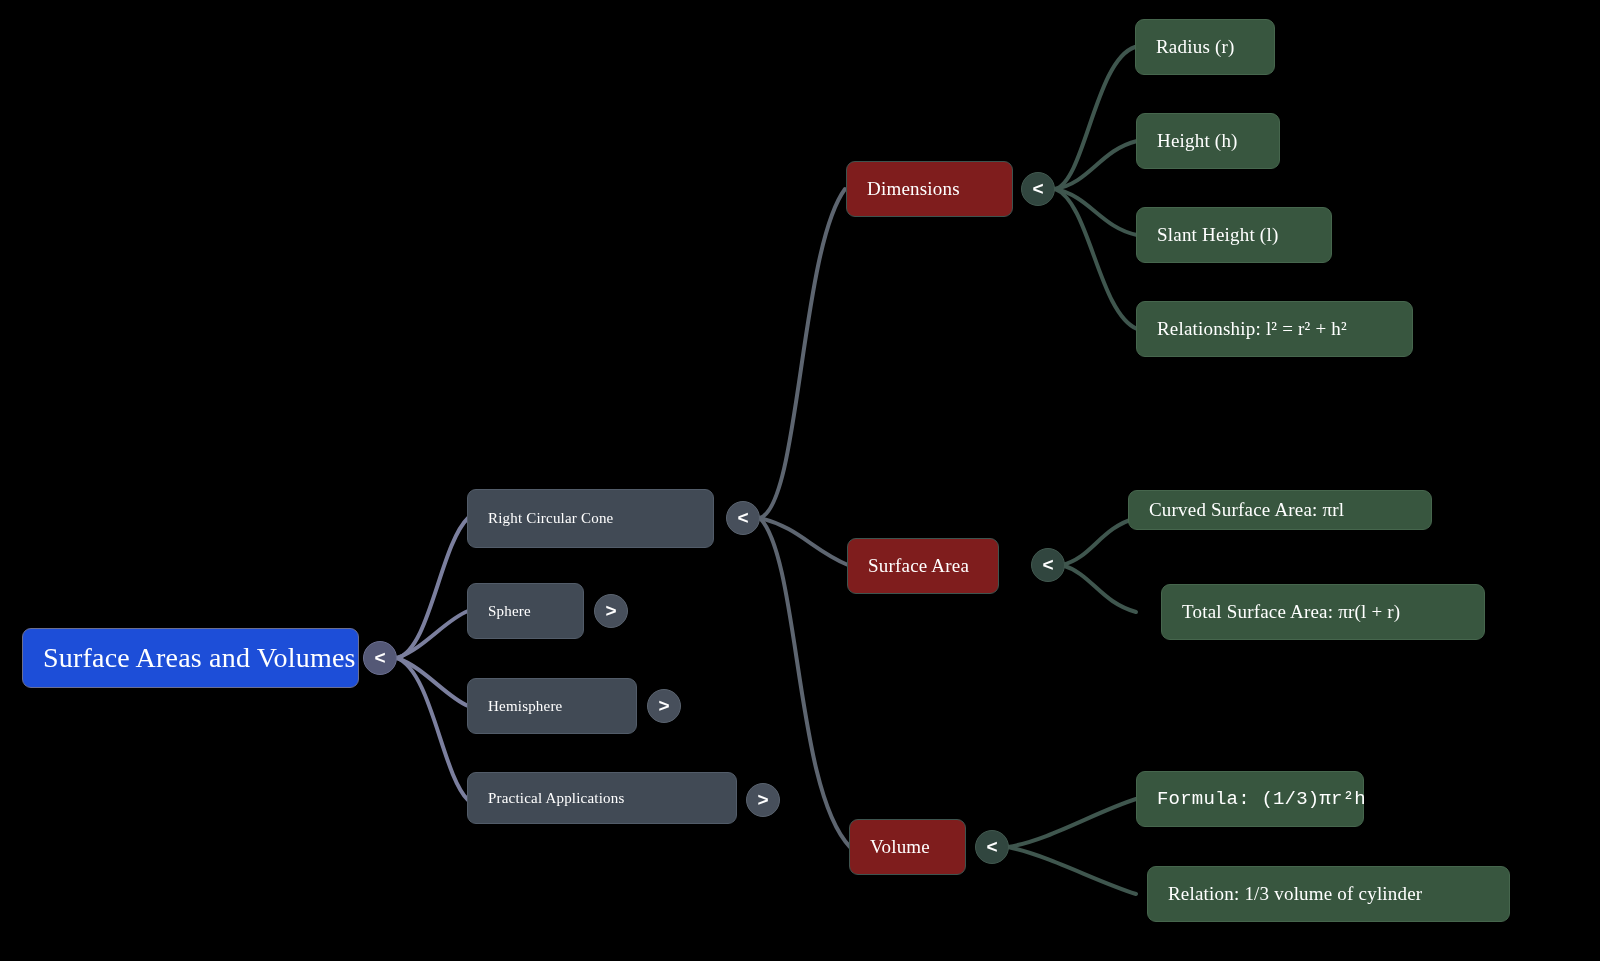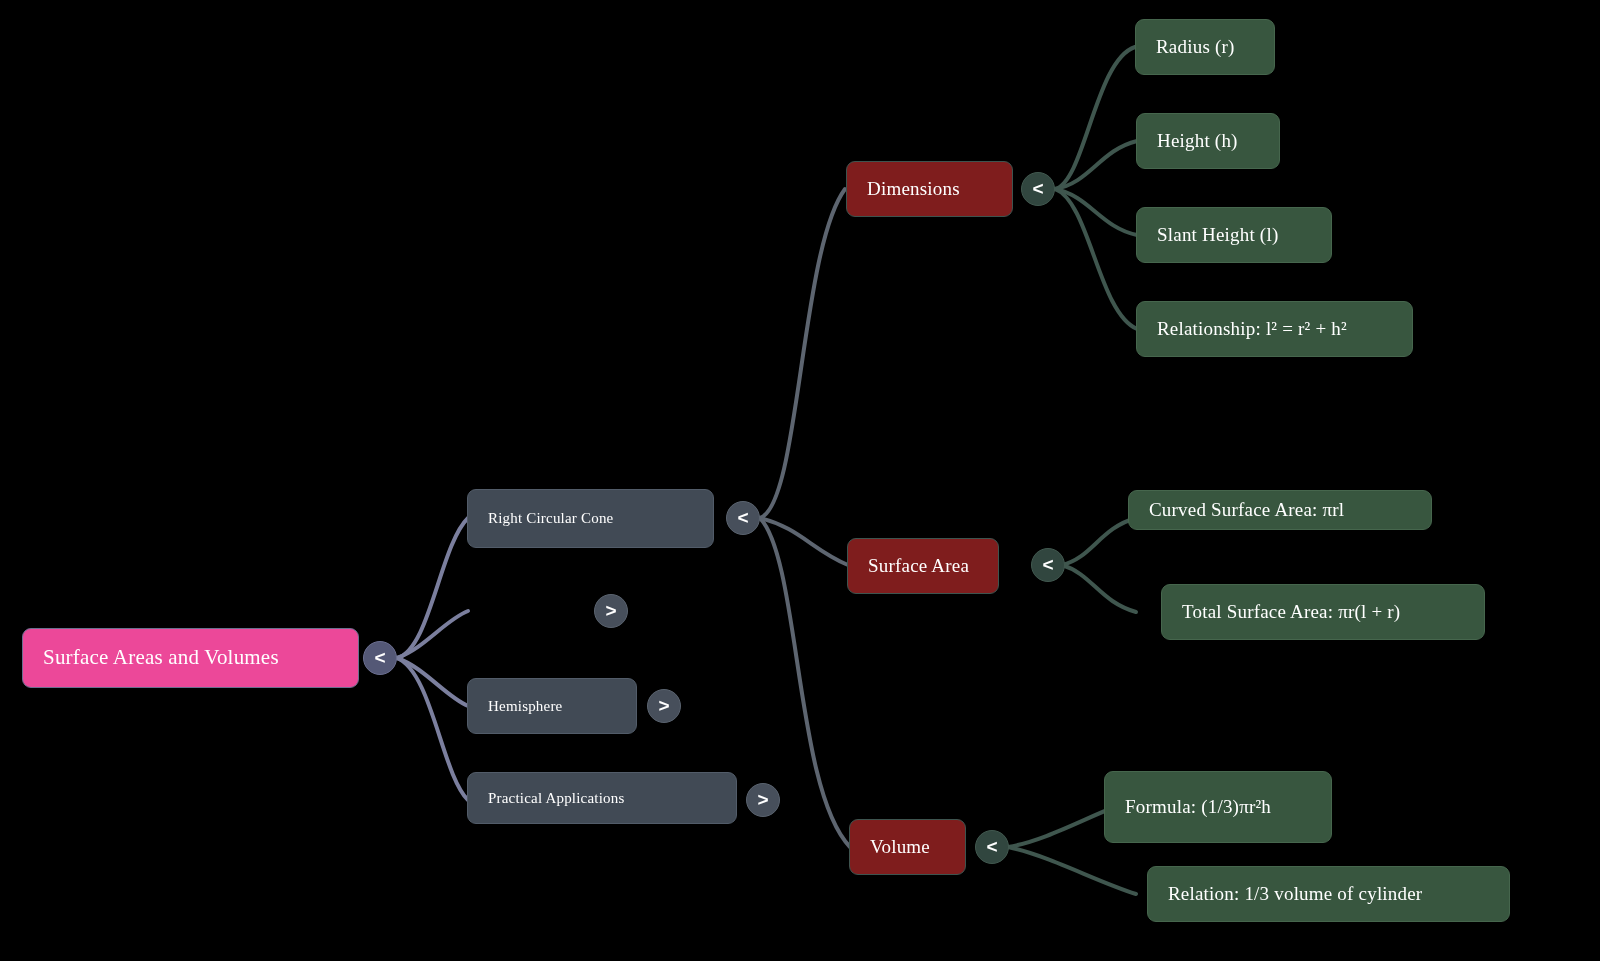--- a/index.html
+++ b/index.html
@@ -31,23 +31,23 @@
     color: #ffffff;
     white-space: nowrap;
     padding: 16px 20px;
     letter-spacing: 0.2px;
   }
   .node-label {
     display: inline-block;
     line-height: 1.1;
   }
   .lvl-root {
-    background: #ec4899;
+    background: #1d4ed8;
     border: 1px solid #6b6f90;
-    font-size: 21px;
+    font-size: 28px;
   }
   .lvl-2 {
     background: #414a55;
     border: 1px solid #525c69;
     font-size: 15px;
     text-align: right;
   }
   .lvl-3 {
     background: #7f1d1d;
     border: 1px solid #3d544f;
@@ -114,20 +114,23 @@
     <span>&lt;</span>
   </div>
 
   <div class="node lvl-2" style="left:467px; top:489px; width:247px; height:59px;">
     <span class="node-label">Right Circular Cone</span>
   </div>
   <div class="hub hub-slate" style="left:726px; top:501px;">
     <span>&lt;</span>
   </div>
 
+  <div class="node lvl-2" style="left:467px; top:583px; width:117px; height:56px;">
+    <span class="node-label">Sphere</span>
+  </div>
   <div class="hub hub-slate" style="left:594px; top:594px;">
     <span>&gt;</span>
   </div>
 
   <div class="node lvl-2" style="left:467px; top:678px; width:170px; height:56px;">
     <span class="node-label">Hemisphere</span>
   </div>
   <div class="hub hub-slate" style="left:647px; top:689px;">
     <span>&gt;</span>
   </div>
@@ -173,20 +176,20 @@
     <span class="node-label">Relationship: l² = r² + h²</span>
   </div>
 
   <div class="node lvl-4" style="left:1099px; top:490px; width:304px; height:40px;margin-left:29px;">
     <span class="node-label">Curved Surface Area: πrl</span>
   </div>
   <div class="node lvl-4" style="left:1135px; top:584px; width:324px; height:56px;margin-left:26px;">
     <span class="node-label">Total Surface Area: πr(l + r)</span>
   </div>
 
-  <div class="node lvl-4" style="left:1104px; top:771px; width:228px; height:72px;">
+  <div class="node lvl-4" style="left:1136px; top:771px; width:228px; height:56px;font-family:Liberation Mono, monospace;">
     <span class="node-label">Formula: (1/3)πr²h</span>
   </div>
   <div class="node lvl-4" style="left:1136px; top:866px; width:363px; height:56px;margin-left:11px;">
     <span class="node-label">Relation: 1/3 volume of cylinder</span>
   </div>
 
 </div>
 
 </body></html>

